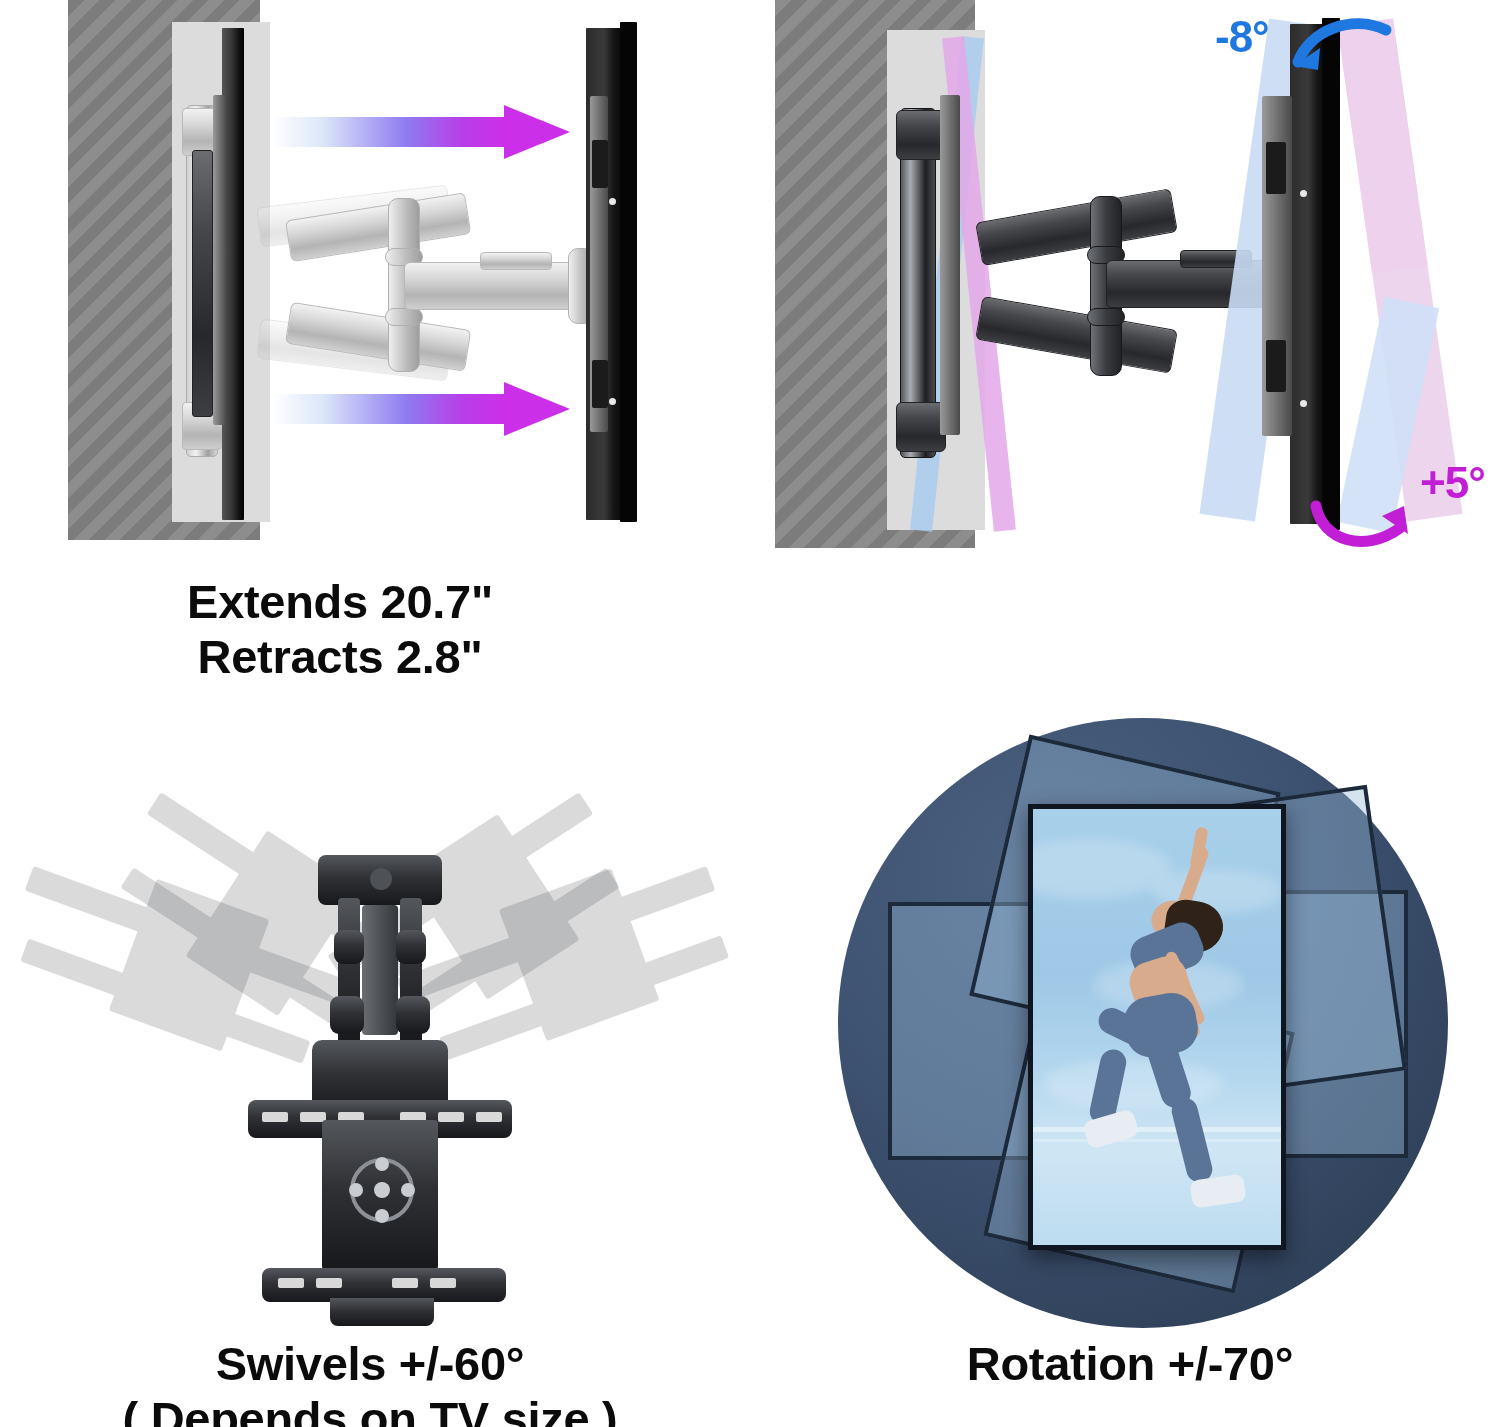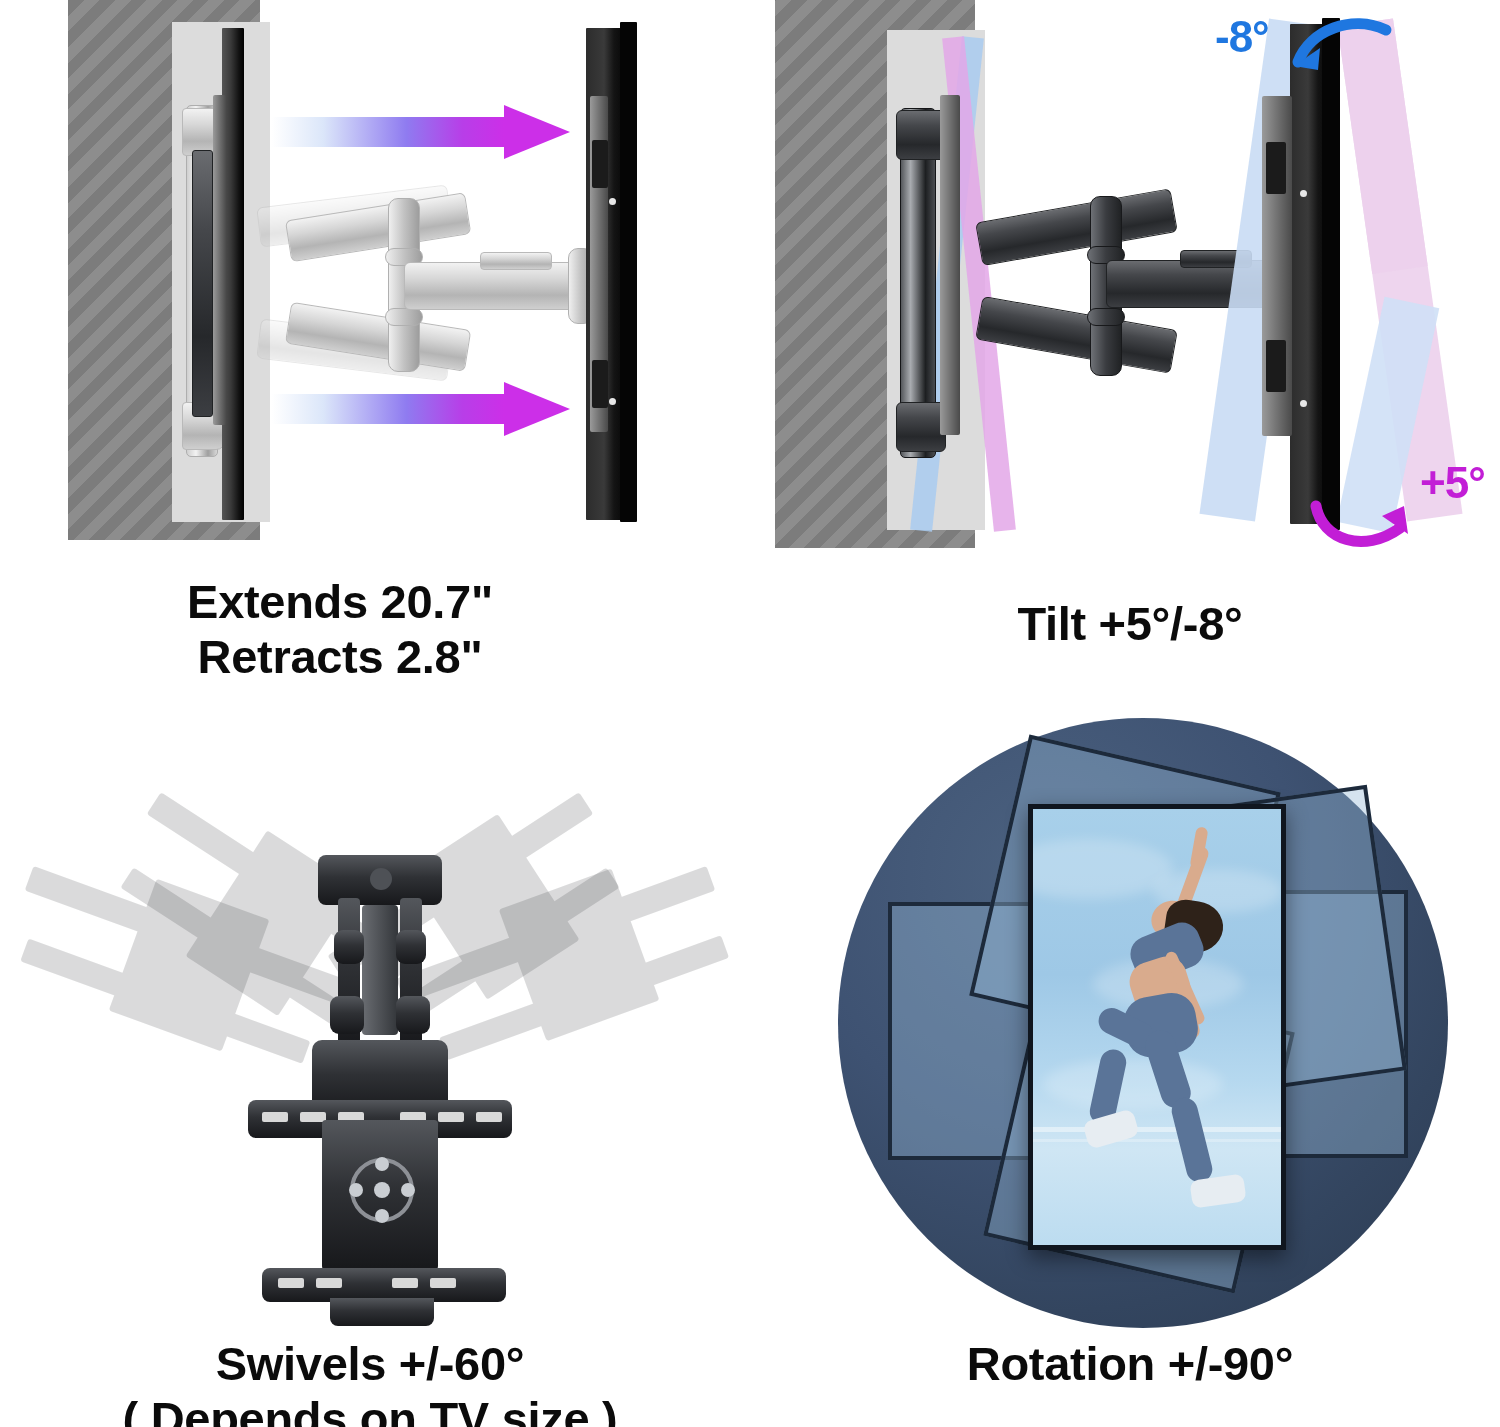--- a/index.html
+++ b/index.html
@@ -210,21 +210,20 @@
       <polygon points="4,58 30,40 28,62" fill="#1f77e0"></polygon>
     </svg>
 
     <div class="deg-label" style="left:660px;top:458px;color:#c21ed6;">+5°</div>
 
     <svg style="position:absolute;left:548px;top:488px;width:110px;height:70px;">
       <path d="M8 18 C14 52 56 66 92 40" stroke="#c21ed6" stroke-width="11" fill="none" stroke-linecap="round"></path>
       <polygon points="100,46 74,28 96,18" fill="#c21ed6"></polygon>
     </svg>
 
-    <div class="caption" style="left:60px;top:596px;width:620px;">Tilt +5°/-8°</div>
   </div>
 
   <div class="panel" style="left:0;top:700px;width:740px;height:727px;">
 
     <div class="sw-ghost" style="left:10px;top:190px;width:330px;height:140px;transform:rotate(20deg);">
       <div class="brkt" style="left:0;top:30px;width:330px;height:26px;"></div>
       <div class="brkt" style="left:20px;top:100px;width:300px;height:24px;"></div>
       <div class="brkt" style="left:120px;top:0;width:120px;height:140px;"></div>
     </div>
     <div class="sw-ghost" style="left:110px;top:140px;width:300px;height:150px;transform:rotate(33deg);">
@@ -316,16 +315,16 @@
         <div class="ath" style="left:92px;top:186px;width:72px;height:60px;border-radius:24px;transform:rotate(-10deg);"></div>
         <div class="ath" style="left:64px;top:206px;width:58px;height:26px;border-radius:14px;transform:rotate(26deg);"></div>
         <div class="ath" style="left:62px;top:240px;width:26px;height:76px;border-radius:14px;transform:rotate(12deg);"></div>
         <div class="ath" style="left:120px;top:220px;width:30px;height:80px;border-radius:15px;transform:rotate(-18deg);"></div>
         <div class="ath" style="left:146px;top:288px;width:26px;height:86px;border-radius:13px;transform:rotate(-14deg);"></div>
         <div class="shoe" style="left:52px;top:306px;width:52px;height:28px;transform:rotate(-16deg);"></div>
         <div class="shoe" style="left:158px;top:368px;width:54px;height:28px;transform:rotate(-8deg);"></div>
       </div>
     </div>
 
-    <div class="caption" style="left:60px;top:636px;width:620px;">Rotation +/-90°</div>
+    <div class="caption" style="left:60px;top:636px;width:620px;">Rotation +/-70°</div>
   </div>
 
 </div>
 
 </body></html>

